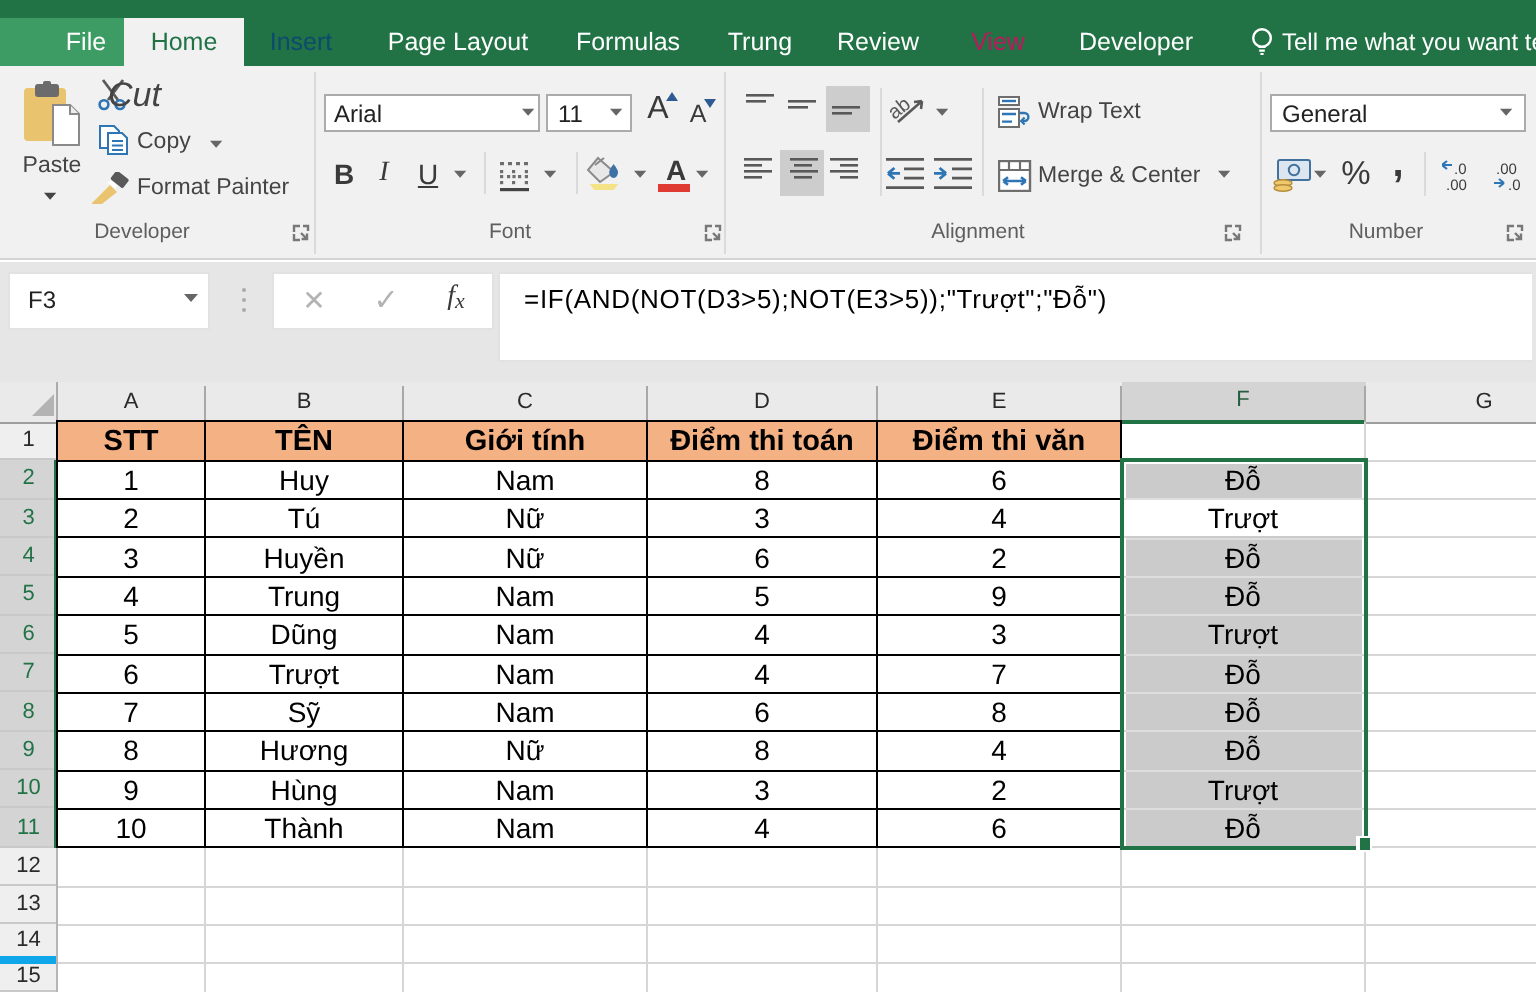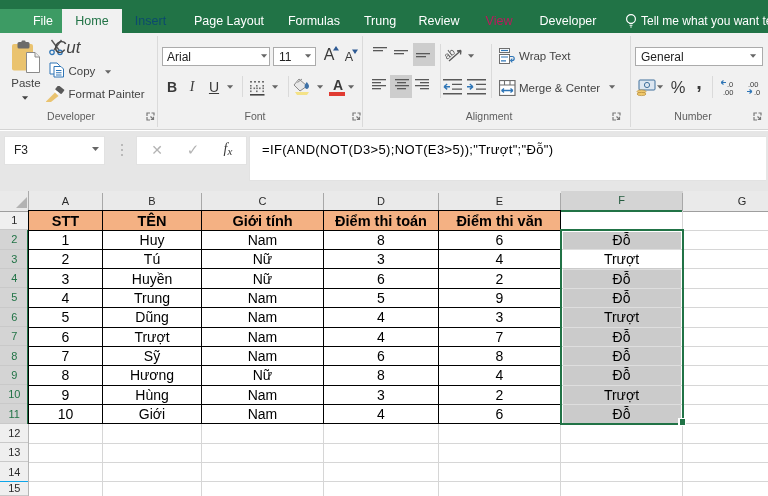--- a/index.html
+++ b/index.html
@@ -292,21 +292,21 @@
 <div class="ct" style="left:0px;top:365.70000000000005px;width:28.5px;height:19.349999999999966px;background:#d4d4d4;color:#217346;font-size:11px;border-bottom:1px solid #c9c9c9;">9</div>
 <div style="left:26.5px;top:365.70000000000005px;width:2px;height:19.349999999999966px;background:#217346;"></div>
 <div class="ct" style="left:0px;top:385.05px;width:28.5px;height:19.349999999999966px;background:#d4d4d4;color:#217346;font-size:11px;border-bottom:1px solid #c9c9c9;">10</div>
 <div style="left:26.5px;top:385.05px;width:2px;height:19.349999999999966px;background:#217346;"></div>
 <div class="ct" style="left:0px;top:404.4px;width:28.5px;height:19.350000000000023px;background:#d4d4d4;color:#217346;font-size:11px;border-bottom:1px solid #c9c9c9;">11</div>
 <div style="left:26.5px;top:404.4px;width:2px;height:19.350000000000023px;background:#217346;"></div>
 <div class="ct" style="left:0px;top:423.75px;width:28.5px;height:19.350000000000023px;background:#efefef;color:#2a2a2a;font-size:11px;border-bottom:1px solid #c9c9c9;">12</div>
 <div style="left:27.5px;top:423.75px;width:1px;height:19.350000000000023px;background:#b5b5b5;"></div>
 <div class="ct" style="left:0px;top:443.1px;width:28.5px;height:19.350000000000023px;background:#efefef;color:#2a2a2a;font-size:11px;border-bottom:1px solid #c9c9c9;">13</div>
 <div style="left:27.5px;top:443.1px;width:1px;height:19.350000000000023px;background:#b5b5b5;"></div>
-<div class="ct" style="left:0px;top:462.45000000000005px;width:28.5px;height:19.350000000000023px;background:#efefef;color:#2a2a2a;font-size:11px;border-bottom:1px solid #0ea5e9;">14</div>
+<div class="ct" style="left:0px;top:462.45000000000005px;width:28.5px;height:19.350000000000023px;background:#efefef;color:#2a2a2a;font-size:11px;border-bottom:4px solid #0ea5e9;">14</div>
 <div style="left:27.5px;top:462.45000000000005px;width:1px;height:19.350000000000023px;background:#b5b5b5;"></div>
 <div class="ct" style="left:0px;top:481.80000000000007px;width:28.5px;height:14.199999999999932px;background:#efefef;color:#2a2a2a;font-size:11px;border-bottom:1px solid #c9c9c9;">15</div>
 <div style="left:27.5px;top:481.80000000000007px;width:1px;height:14.199999999999932px;background:#b5b5b5;"></div>
 <div style="left:0px;top:210.5px;width:28.5px;height:1px;background:#9e9e9e;"></div>
 <div style="left:102.0px;top:210.9px;width:1px;height:285.1px;background:#d6d6d6;"></div>
 <div style="left:201.0px;top:210.9px;width:1px;height:285.1px;background:#d6d6d6;"></div>
 <div style="left:323.0px;top:210.9px;width:1px;height:285.1px;background:#d6d6d6;"></div>
 <div style="left:438.0px;top:210.9px;width:1px;height:285.1px;background:#d6d6d6;"></div>
 <div style="left:560.0px;top:210.9px;width:1px;height:285.1px;background:#d6d6d6;"></div>
 <div style="left:682.0px;top:210.9px;width:1px;height:285.1px;background:#d6d6d6;"></div>
@@ -368,21 +368,21 @@
 <div class="ct" style="left:102.5px;top:365.70000000000005px;width:99.0px;height:19.35px;color:#000;font-size:14px;">Hương</div>
 <div class="ct" style="left:201.5px;top:365.70000000000005px;width:122.0px;height:19.35px;color:#000;font-size:14px;">Nữ</div>
 <div class="ct" style="left:323.5px;top:365.70000000000005px;width:115.0px;height:19.35px;color:#000;font-size:14px;">8</div>
 <div class="ct" style="left:438.5px;top:365.70000000000005px;width:122.0px;height:19.35px;color:#000;font-size:14px;">4</div>
 <div class="ct" style="left:28.5px;top:385.05px;width:74.0px;height:19.35px;color:#000;font-size:14px;">9</div>
 <div class="ct" style="left:102.5px;top:385.05px;width:99.0px;height:19.35px;color:#000;font-size:14px;">Hùng</div>
 <div class="ct" style="left:201.5px;top:385.05px;width:122.0px;height:19.35px;color:#000;font-size:14px;">Nam</div>
 <div class="ct" style="left:323.5px;top:385.05px;width:115.0px;height:19.35px;color:#000;font-size:14px;">3</div>
 <div class="ct" style="left:438.5px;top:385.05px;width:122.0px;height:19.35px;color:#000;font-size:14px;">2</div>
 <div class="ct" style="left:28.5px;top:404.4px;width:74.0px;height:19.35px;color:#000;font-size:14px;">10</div>
-<div class="ct" style="left:102.5px;top:404.4px;width:99.0px;height:19.35px;color:#000;font-size:14px;">Giới</div>
+<div class="ct" style="left:102.5px;top:404.4px;width:99.0px;height:19.35px;color:#000;font-size:14px;">Thành</div>
 <div class="ct" style="left:201.5px;top:404.4px;width:122.0px;height:19.35px;color:#000;font-size:14px;">Nam</div>
 <div class="ct" style="left:323.5px;top:404.4px;width:115.0px;height:19.35px;color:#000;font-size:14px;">4</div>
 <div class="ct" style="left:438.5px;top:404.4px;width:122.0px;height:19.35px;color:#000;font-size:14px;">6</div>
 <div style="left:28.0px;top:210.4px;width:1px;height:213.85px;background:#000;"></div>
 <div style="left:102.0px;top:210.4px;width:1px;height:213.85px;background:#000;"></div>
 <div style="left:201.0px;top:210.4px;width:1px;height:213.85px;background:#000;"></div>
 <div style="left:323.0px;top:210.4px;width:1px;height:213.85px;background:#000;"></div>
 <div style="left:438.0px;top:210.4px;width:1px;height:213.85px;background:#000;"></div>
 <div style="left:560.0px;top:210.4px;width:1px;height:213.85px;background:#000;"></div>
 <div style="left:28.0px;top:210.4px;width:533.0px;height:1px;background:#000;"></div>

